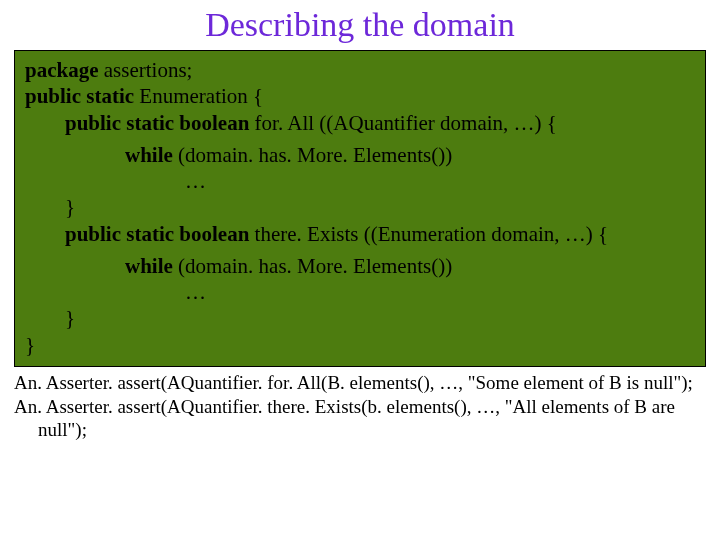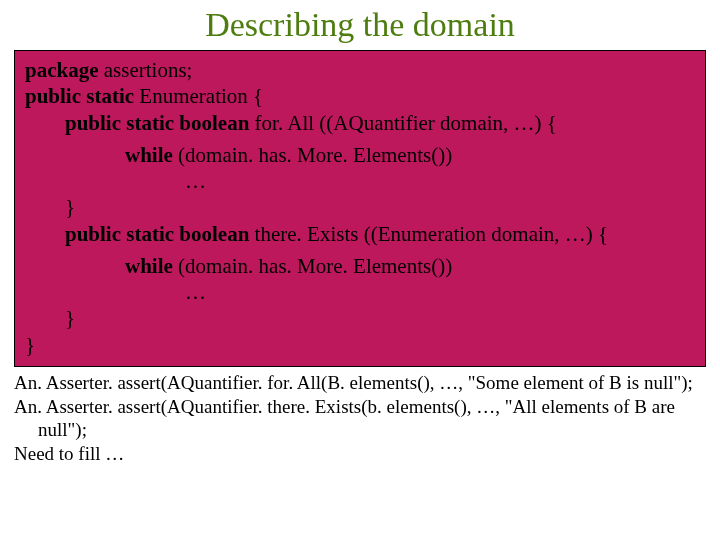--- a/index.html
+++ b/index.html
@@ -15,24 +15,24 @@
     width: 720px;
     height: 540px;
     position: relative;
     box-sizing: border-box;
   }
   .title {
     font-size: 34px;
     text-align: center;
     margin: 6px 0 6px 0;
     font-weight: normal;
-    color: #4d7c0f;
+    color: #6d28d9;
   }
   .code-box {
-    background: #be185d;
+    background: #4d7c0f;
     border: 1px solid #000;
     margin: 0 14px 4px 14px;
     padding: 6px 10px 8px 10px;
     font-size: 21px;
     line-height: 1.25;
     color: #000;
   }
   .code-line { white-space: pre; }
   .kw { font-weight: bold; }
   .ind1 { padding-left: 40px; }
@@ -65,16 +65,15 @@
     <div class="code-line ind1"><span class="kw">public static boolean </span><span>there. Exists ((Enumeration domain, …) {</span></div>
     <div class="code-line ind2"><span class="kw">while </span><span>(domain. has. More. Elements())</span></div>
     <div class="code-line ind3"><span>…</span></div>
     <div class="code-line ind1"><span>}</span></div>
     <div class="code-line"><span>}</span></div>
   </div>
 
   <div class="below">
     <div class="hang">An. Asserter. assert(AQuantifier. for. All(B. elements(), …,  "Some element of B is null");</div>
     <div class="hang">An. Asserter. assert(AQuantifier. there. Exists(b. elements(), …, "All elements of B are null");</div>
-    <div class="hang">Need to fill …</div>
   </div>
 
 </div>
 
 </body></html>

